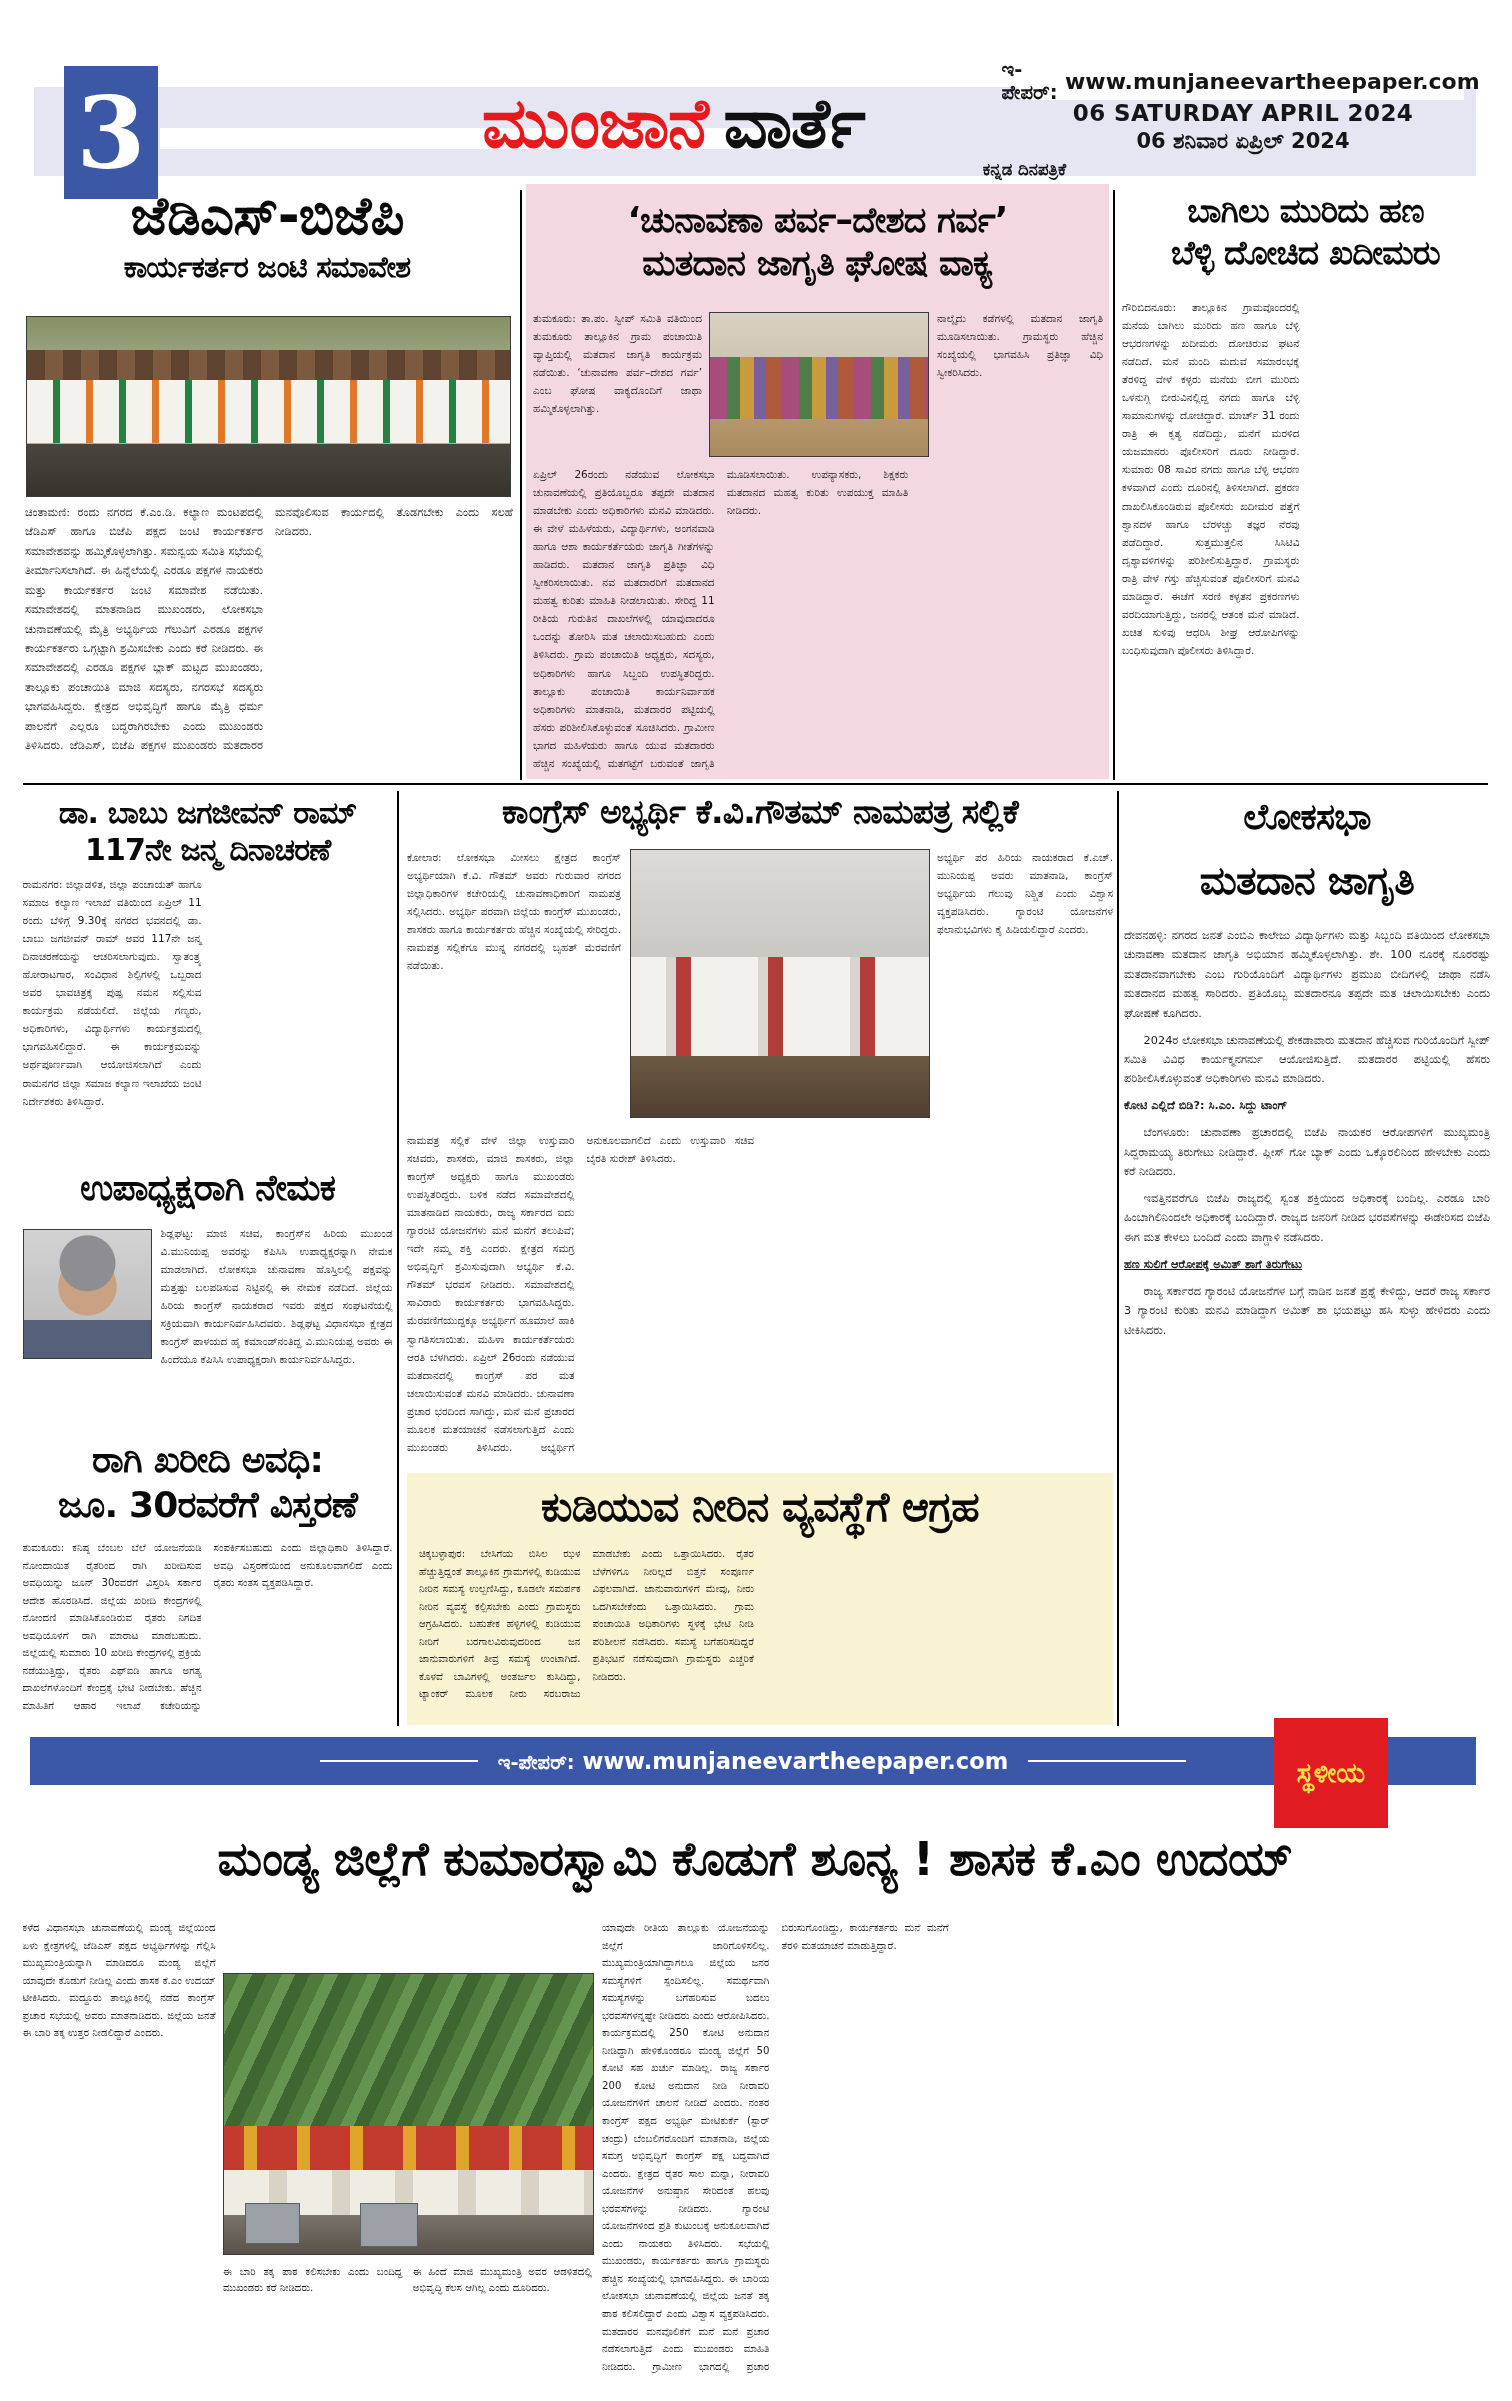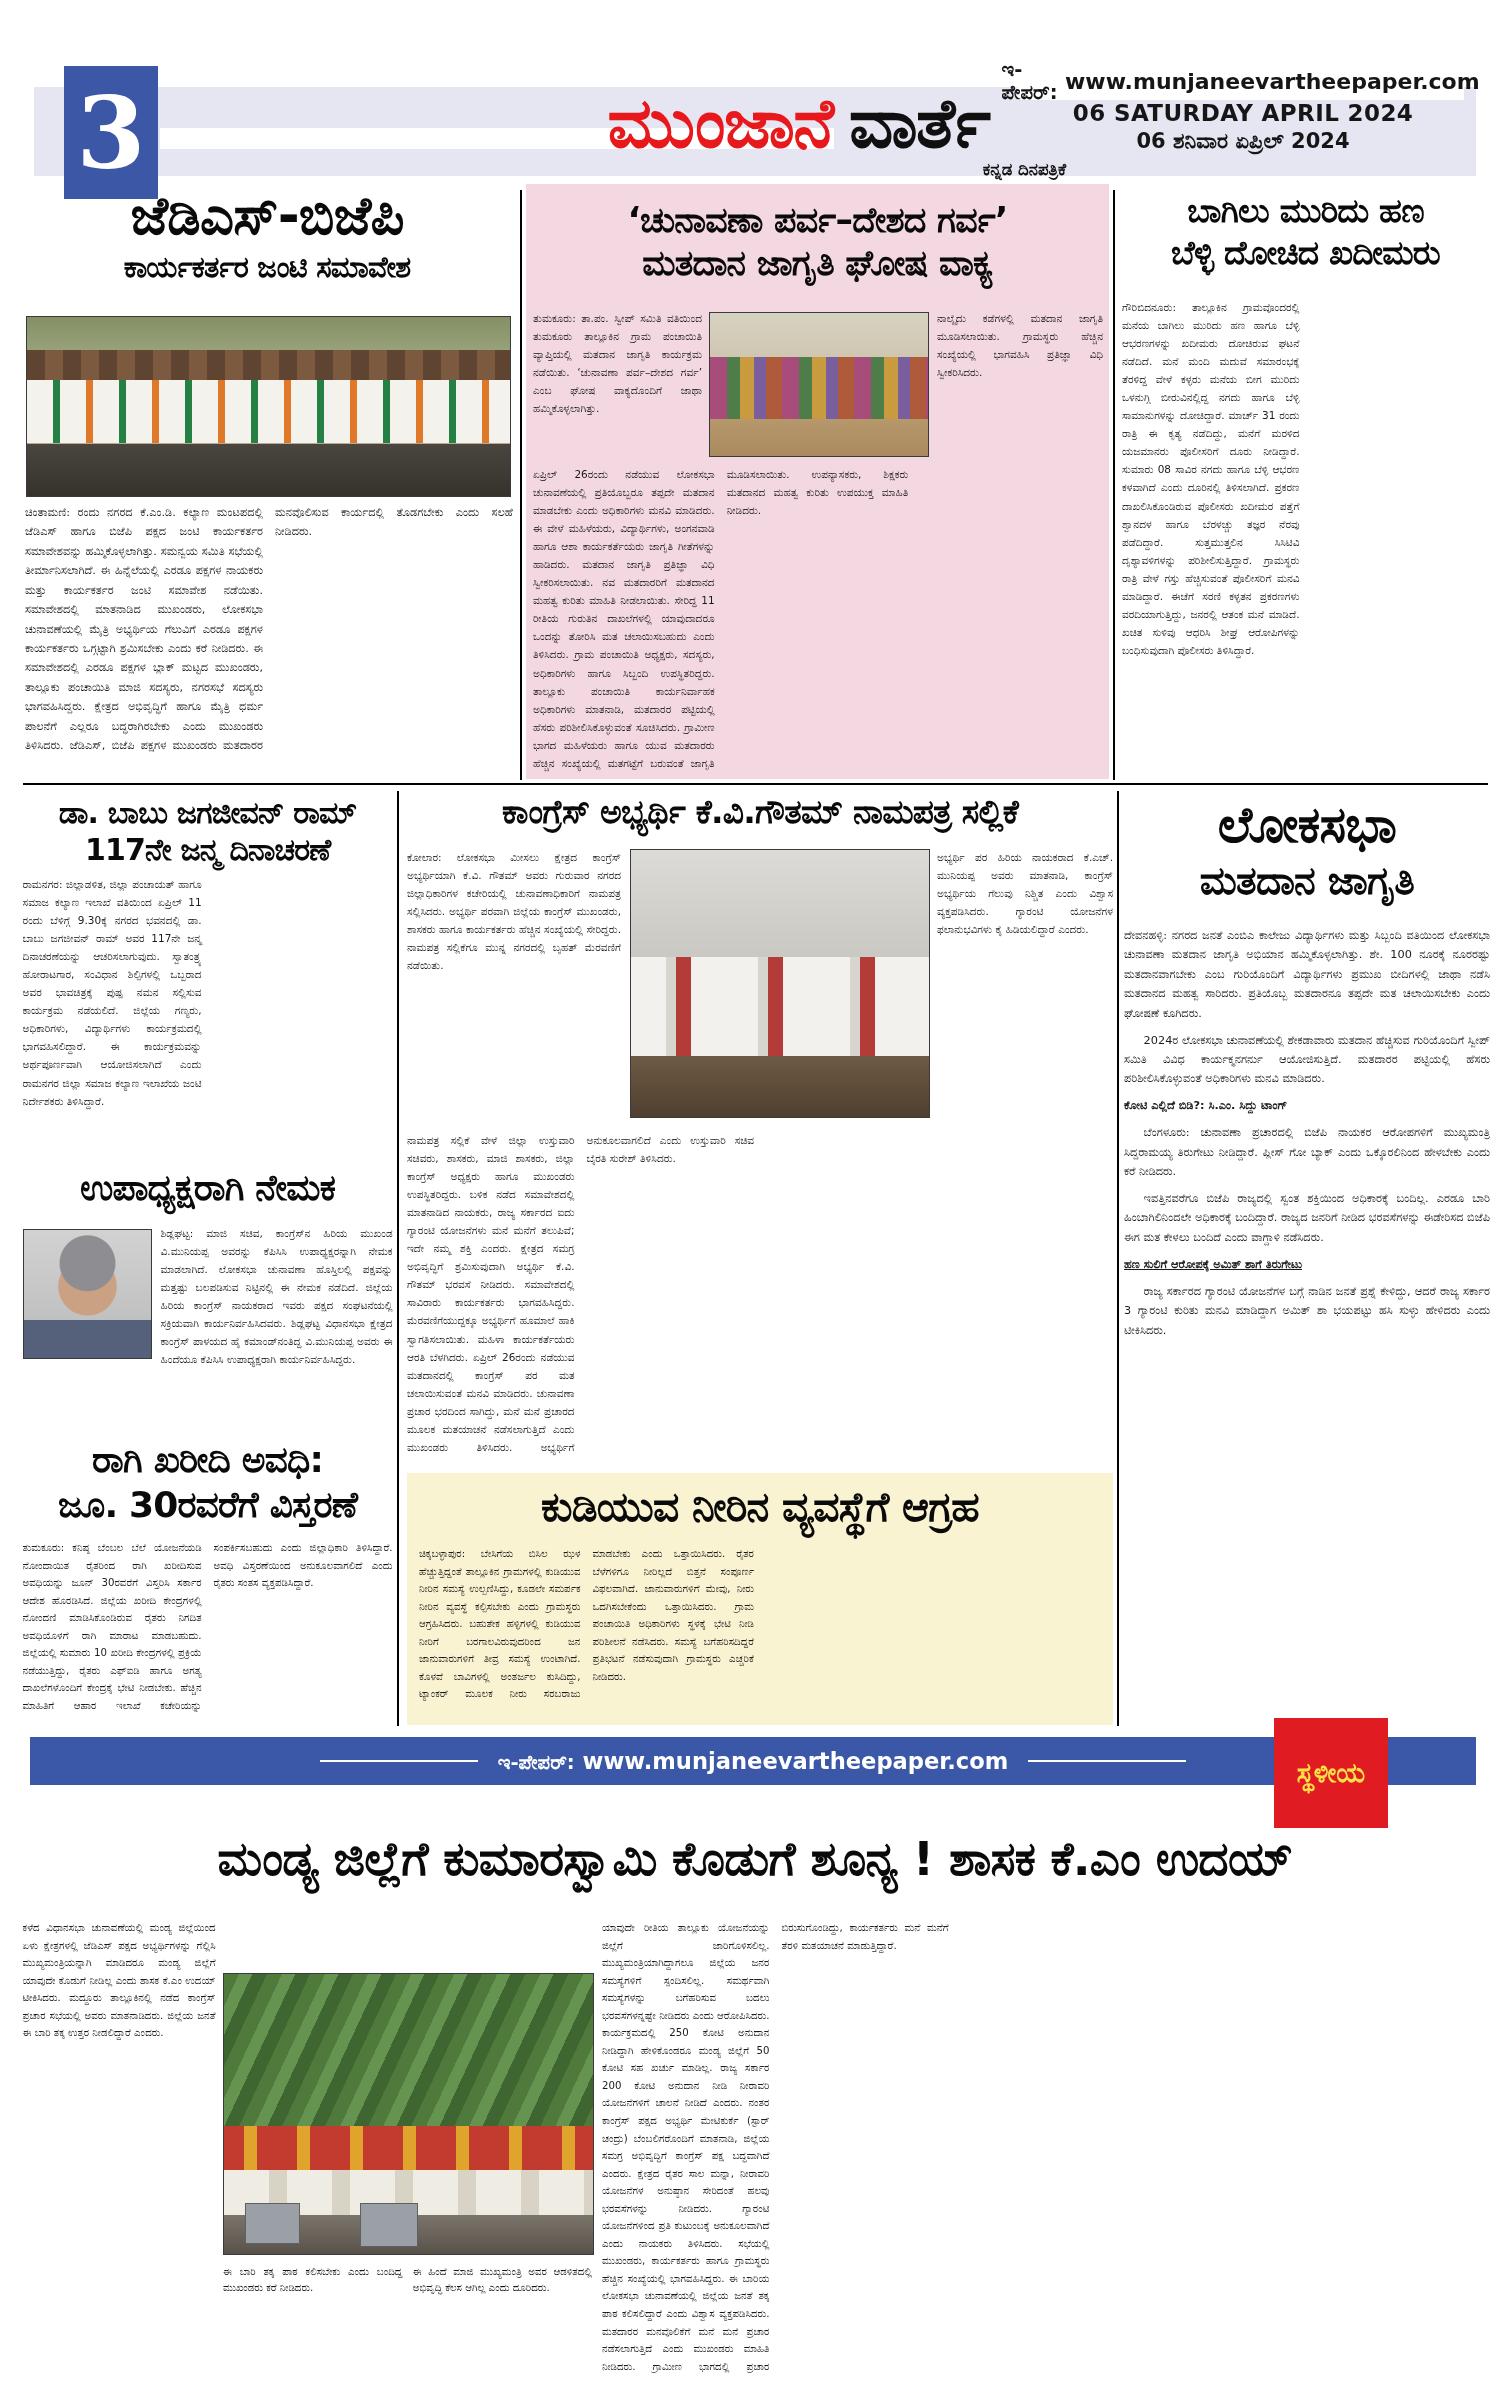--- a/index.html
+++ b/index.html
@@ -3,39 +3,39 @@
 <meta charset="utf-8">
 <style>
   html,body{margin:0;padding:0;background:#9a9a9a;}
   .page{position:relative;width:1512px;height:2401px;background:#ffffff;
         font-family:"DejaVu Sans","Liberation Sans",sans-serif;color:#161616;overflow:hidden;}
   .abs{position:absolute;}
   
   .band{background:var(--band_bg,#e6e5f2);}
   .pagenum{background:var(--accent_blue,#3b57a5);color:#fff;display:flex;align-items:center;justify-content:center;
            font-family:"DejaVu Serif","Liberation Serif",serif;font-weight:bold;font-size:99px;}
-  .masthead{display:flex;align-items:flex-start;justify-content:center;gap:16px;white-space:nowrap;}
+  .masthead{display:flex;align-items:flex-start;gap:16px;white-space:nowrap;}
   .masthead .red{color:var(--masthead_red,#e8191c);}
   .masthead .blk{color:#101010;}
   .masthead span{font-size:69px;font-weight:800;line-height:1.0;letter-spacing:-1.5px;}
   .tagline{font-size:16.6px;font-weight:bold;color:#111;}
   .webbox{background:#fff;display:flex;align-items:center;justify-content:center;gap:7.5px;
           font-weight:bold;font-size:22px;}
   .webbox .kn{font-size:19.6px;}
   .dates{text-align:center;font-weight:bold;}
   .dates .en{font-size:23px;letter-spacing:0.4px;}
   .dates .kn{font-size:21px;margin-top:3px;}
   
   .vrule{background:#000;width:1.5px;}
   .hrule{background:#000;height:2.3px;}
   
   .hl{font-weight:800;color:#0a0a0a;text-align:center;line-height:1.08;letter-spacing:-0.8px;}
   .hl.h70{font-size:53px;} .hl.h46{font-size:35px;} .hl.h44{font-size:33px;}
   .hl.h40{font-size:30px;} .hl.h48{font-size:36px;} .hl.h54{font-size:41px;}
-  .hl.h62{font-size:47px;} .hl.h66{font-size:50px;} .hl.h52{font-size:39px;}
+  .hl.h62{font-size:47px;} .hl.h66{font-size:36px;} .hl.h52{font-size:39px;}
   .hl.h38{font-size:29px;font-weight:700;}
   
   .body{font-size:11.3px;line-height:1.72;text-align:justify;overflow:hidden;column-fill:auto;color:#1b1b1b;}
   .c2{column-count:2;column-gap:12px;}
   .c3{column-count:3;column-gap:12px;}
   .c4{column-count:4;column-gap:12px;}
   .c5{column-count:5;column-gap:12px;}
   .body p{margin:0 0 7.5px 0;text-indent:19.6px;}
   .body p.nohang{text-indent:0;}
   .bsub{font-weight:bold;}

